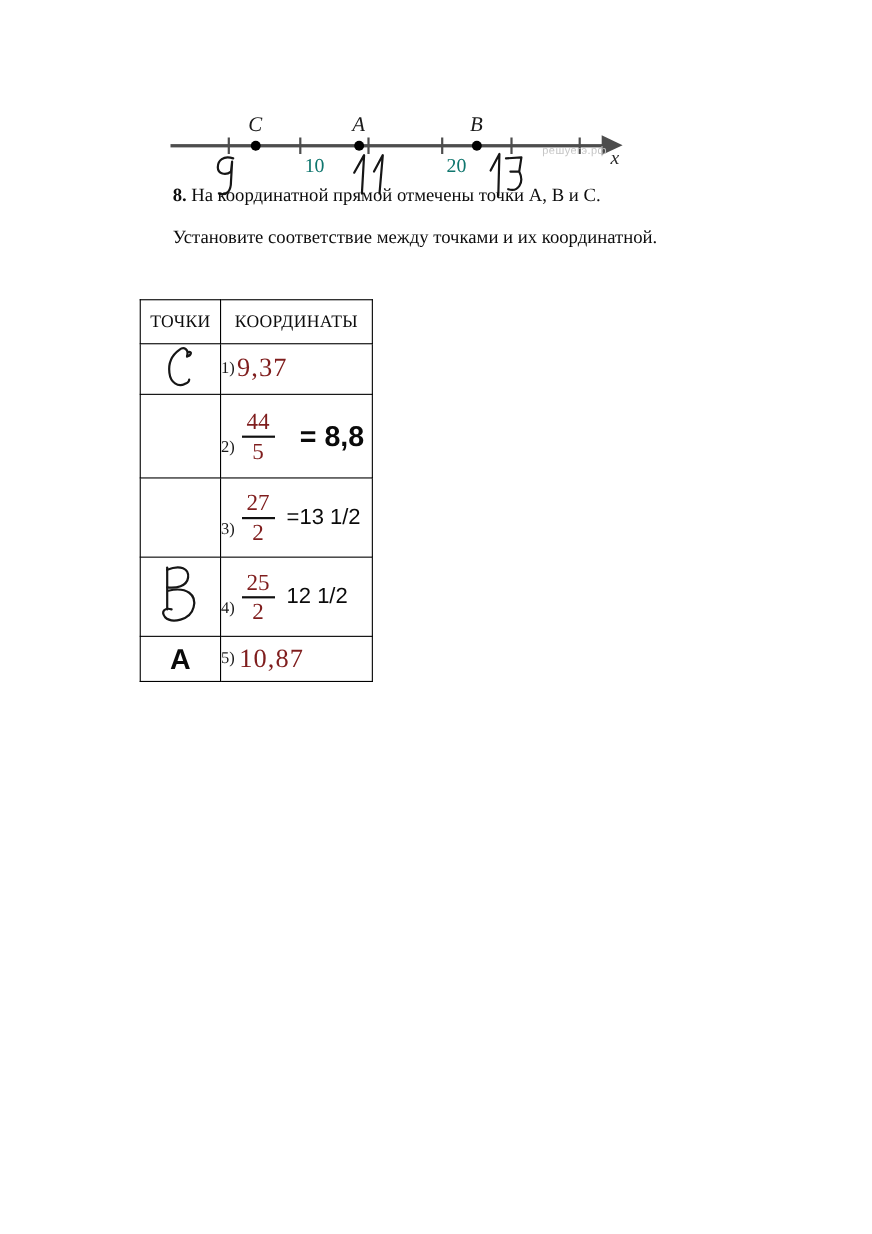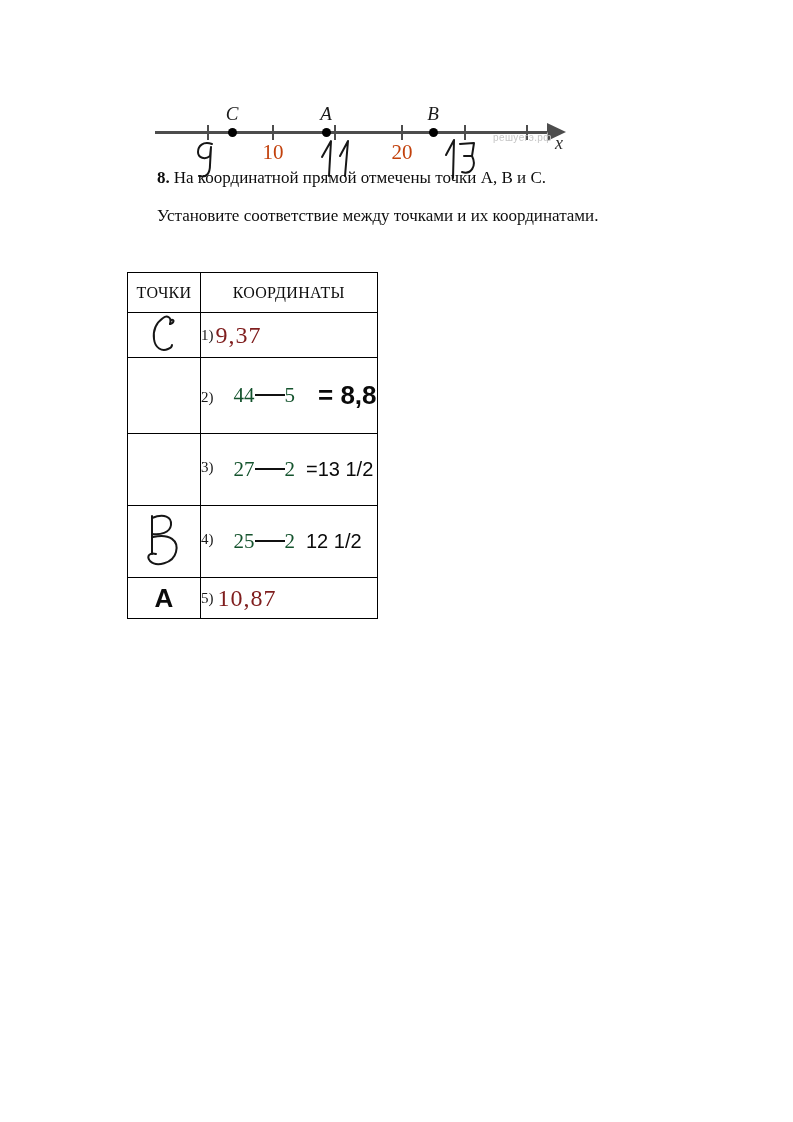--- a/index.html
+++ b/index.html
@@ -7,22 +7,22 @@
         font-family:"Liberation Serif", serif;color:#111;}
 
   
   .nl-line{position:absolute;left:155px;top:131px;width:398px;height:3px;background:#4d4d4d;}
   .nl-arrow{position:absolute;left:547px;top:123px;width:0;height:0;
             border-left:19px solid #4d4d4d;border-top:9px solid transparent;border-bottom:9px solid transparent;}
   .nl-tick{position:absolute;top:125px;width:2px;height:15px;background:#4d4d4d;}
   .nl-dot{position:absolute;top:128px;width:9px;height:9px;border-radius:50%;background:#000;}
   .nl-pointlabel{position:absolute;top:103px;width:24px;text-align:center;
                  font-style:italic;font-size:19px;color:#1a1a1a;}
-  .nl-ticklabel{position:absolute;top:140px;width:44px;text-align:center;
-                font-size:21px;color:#c2410c;}
+  .nl-ticklabel{position:absolute;top:140px;width:44px;text-align:right;
+                font-size:18px;color:#0f766e;}
   .nl-x{position:absolute;left:555px;top:133px;font-style:italic;font-size:18px;color:#2e2e2e;}
   .watermark{position:absolute;left:493px;top:132px;font-family:"Liberation Sans",sans-serif;
              font-size:10px;color:#c5c5c5;letter-spacing:.4px;}
   .ink{position:absolute;}
   .ink path{fill:none;stroke:#161616;stroke-width:2;stroke-linecap:round;stroke-linejoin:round;}
 
   
   .line1{position:absolute;left:157px;top:168px;font-size:17px;color:#0d0d0d;white-space:nowrap;}
   .line1 .num{font-weight:bold;margin-right:4px;}
   .line2{position:absolute;left:157px;top:206px;font-size:17px;color:#0d0d0d;white-space:nowrap;}
@@ -31,22 +31,22 @@
   table.match{position:absolute;left:127px;top:272px;border-collapse:collapse;table-layout:fixed;}
   table.match td,table.match th{border:1px solid #000;padding:0;vertical-align:middle;}
   .col-points{width:73px;}
   .col-coords{width:138px;}
   th.hdr{height:39px;font-size:16px;font-weight:normal;letter-spacing:.3px;color:#0d0d0d;}
   td.pt{text-align:center;}
   td.coord{padding-left:7px;}
   .coord-inner{display:flex;align-items:center;}
   .optnum{font-size:15px;color:#1a1a1a;align-self:flex-end;margin-bottom:5px;white-space:nowrap;}
   .bigval{font-size:24px;letter-spacing:1px;color:#7f1d1d;margin-left:2px;}
-  .frac{display:inline-flex;align-items:center;margin-left:20px;
-        font-size:21px;color:#14532d;line-height:1.05;}
+  .frac{display:inline-flex;flex-direction:column;align-items:center;margin-left:6px;
+        font-size:21px;color:#7f1d1d;line-height:1.05;}
   .frac .bar{width:30px;height:2px;background:#111;margin:1px 0;}
   .annot{font-family:"Liberation Sans",sans-serif;color:#0a0a0a;white-space:nowrap;}
   .annot-big{font-size:26px;font-weight:600;margin-left:23px;}
   .annot-med{font-size:20px;margin-left:11px;}
   .typedA{font-family:"Liberation Sans",sans-serif;font-size:26px;font-weight:bold;color:#0a0a0a;}
 
   .r1{height:42px;} .r2{height:76px;} .r3{height:72px;} .r4{height:72px;} .r5{height:41px;}
 </style>
 </head>
 <body>
@@ -87,21 +87,21 @@
       <path d="M 17,8 L 31,7 L 29,20 L 21,20 L 29,20 C 34,30 28,39 19,36"></path>
     </svg>
 
     <div class="watermark">решуегэ.рф</div>
     <div class="nl-x">x</div>
   </div>
 
   <div class="line1">
     <span class="num">8.</span><span>На координатной прямой отмечены точки A, B и C.</span>
   </div>
-  <div class="line2">Установите соответствие между точками и их координатами.</div>
+  <div class="line2">Установите соответствие между точками и их координатной.</div>
 
   <table class="match">
     <colgroup>
         <col class="col-points">
         <col class="col-coords">
       </colgroup>
     <tbody>
         <tr>
       <th class="hdr">ТОЧКИ</th>
       <th class="hdr">КООРДИНАТЫ</th>

